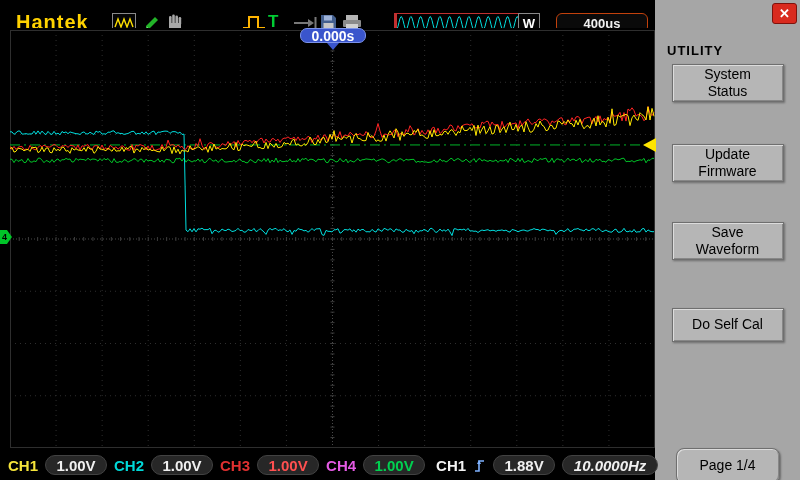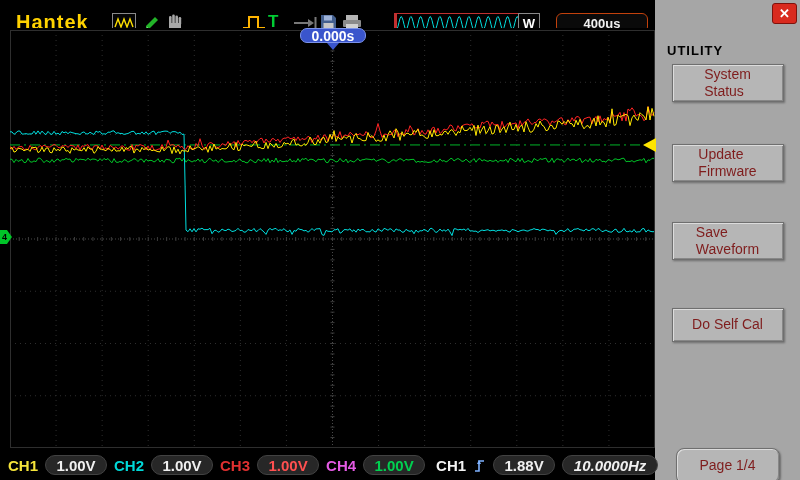--- a/index.html
+++ b/index.html
@@ -30,22 +30,22 @@
               clip-path:polygon(0 0,58% 0,100% 50%,58% 100%,0 100%);
               color:#000;font-size:9px;font-weight:bold;display:flex;align-items:center;padding-left:2px;box-sizing:border-box;z-index:5;}
   
   .sidebar{position:absolute;left:655px;top:0;width:145px;height:480px;background:#a6a6a6;}
   .sidebar-title{position:absolute;left:12px;top:3px;font-size:13px;font-weight:bold;color:#000;letter-spacing:1px;margin-top:40px;}
   .close-btn{position:absolute;right:3px;top:3px;width:25px;height:21px;background:#d92a1e;border:1px solid #7e120c;
              border-radius:3px;color:#fff;font-size:13px;font-weight:bold;display:flex;align-items:center;justify-content:center;box-sizing:border-box;cursor:pointer;}
   .sb-btn{position:absolute;left:50%;transform:translateX(-50%);width:112px;min-height:38px;
           background:#b6b6b6;border:1px solid #6f6f6f;
           box-shadow:inset 1px 1px 0 #dcdcdc,inset -1px -1px 0 #878787,1px 1px 2px rgba(0,0,0,.35);
-          display:flex;align-items:center;justify-content:center;text-align:left;
-          font-size:14px;color:#7f1d1d;white-space:pre-line;line-height:1.25;box-sizing:border-box;cursor:pointer;}
+          display:flex;align-items:center;justify-content:center;text-align:center;
+          font-size:14px;color:#000000;white-space:pre-line;line-height:1.25;box-sizing:border-box;cursor:pointer;}
   .page-btn{position:absolute;left:50%;transform:translateX(-50%);top:448px;width:104px;height:36px;min-height:25px;border-radius:8px;}
   
   .bottom-bar{position:absolute;left:0;top:450px;width:655px;height:30px;background:#000;
               display:flex;align-items:center;gap:7px;padding-left:8px;box-sizing:border-box;
               font-size:15px;font-weight:bold;}
   .ch-name{flex:none;}
   .pill{flex:none;background:#272727;border:1px solid #424242;border-radius:11px;height:20px;
         display:flex;align-items:center;justify-content:center;color:#f0f0f0;box-sizing:border-box;}
   .pill.v{width:62px;}
   .pill.freq{width:96px;margin-left:auto;margin-right:6px;font-style:italic;}

